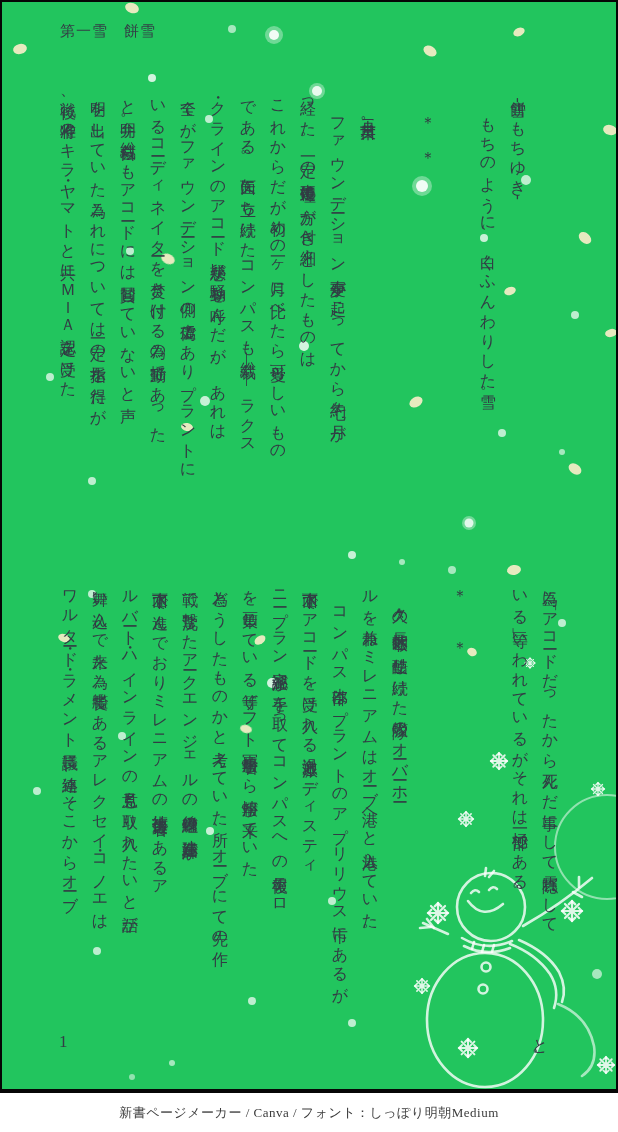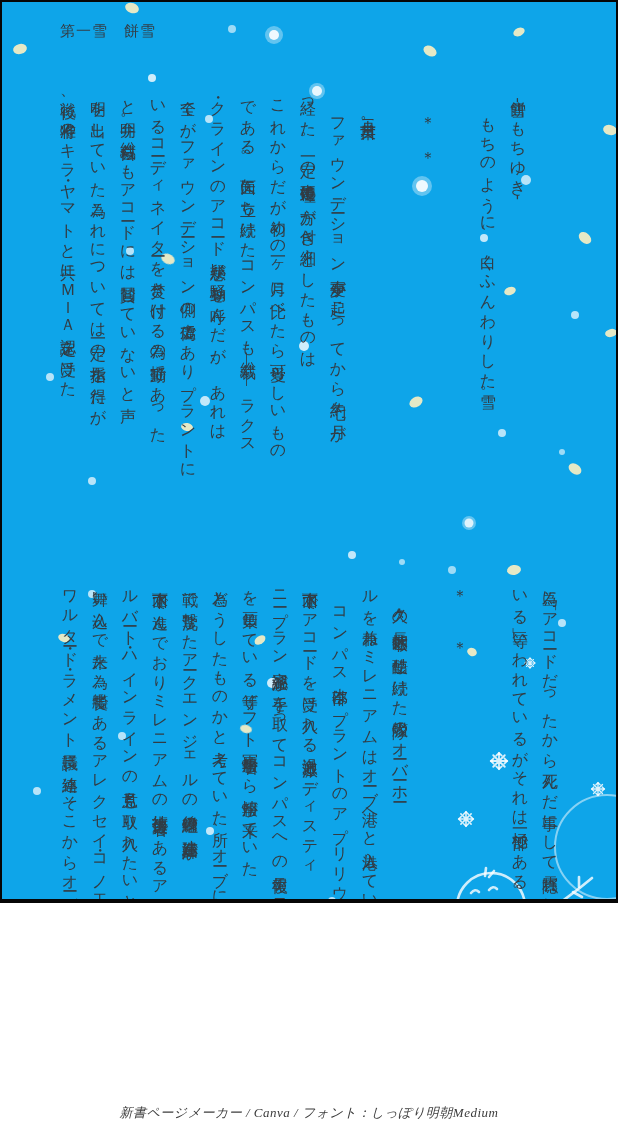--- a/index.html
+++ b/index.html
@@ -1,35 +1,35 @@
 <!DOCTYPE html>
 <html><head>
 <meta charset="utf-8">
 <style>
   html,body{margin:0;padding:0;background:#ffffff;}
   body{width:618px;height:1132px;position:relative;overflow:hidden;
        font-family:"Liberation Serif","DejaVu Serif",serif;}
-  .page{position:absolute;left:0;top:0;width:618px;height:903px;
-        box-sizing:border-box;background:#0ea5e9;
+  .page{position:absolute;left:0;top:0;width:618px;height:1093px;
+        box-sizing:border-box;background:#22c55e;
         border:2px solid #060606;border-bottom-width:4px;overflow:hidden;}
   .deco{position:absolute;left:0;top:0;pointer-events:none;z-index:0;}
   .page-header{position:absolute;left:58px;top:20px;font-size:15px;
         letter-spacing:1px;color:#333d45;z-index:2;}
   .vblock{position:absolute;writing-mode:vertical-rl;text-orientation:mixed;
         font-size:16px;letter-spacing:1.5px;color:#323c44;z-index:2;}
   .vblock p{margin:0;line-height:30px;white-space:nowrap;}
   .top-block{left:51px;top:87px;width:480px;height:426px;}
   .bottom-block{left:53px;top:577px;width:510px;height:426px;}
   .fragment{position:absolute;left:527px;top:1026px;writing-mode:vertical-rl;
         font-size:16px;letter-spacing:1.5px;color:#323c44;z-index:2;}
   .page-number{position:absolute;left:57px;top:1030px;font-size:17px;
         color:#333d45;z-index:2;}
   .footer{position:absolute;left:0;top:1093px;width:618px;height:39px;
         background:#ffffff;display:flex;align-items:center;justify-content:center;
-        font-size:13px;letter-spacing:0.5px;color:#3b3b3b;font-style:italic;}
+        font-size:13px;letter-spacing:0.5px;color:#3b3b3b;}
 </style>
 </head>
 <body>
 
 <div class="page">
 
   <svg class="deco" width="618" height="1093" viewBox="0 0 618 1093">
     <defs>
       <g id="flake" stroke="rgba(255,255,255,0.85)" stroke-width="2" stroke-linecap="round" fill="none">
         <path d="M0 -9 L0 9 M-9 0 L9 0 M-6.4 -6.4 L6.4 6.4 M6.4 -6.4 L-6.4 6.4"></path>

